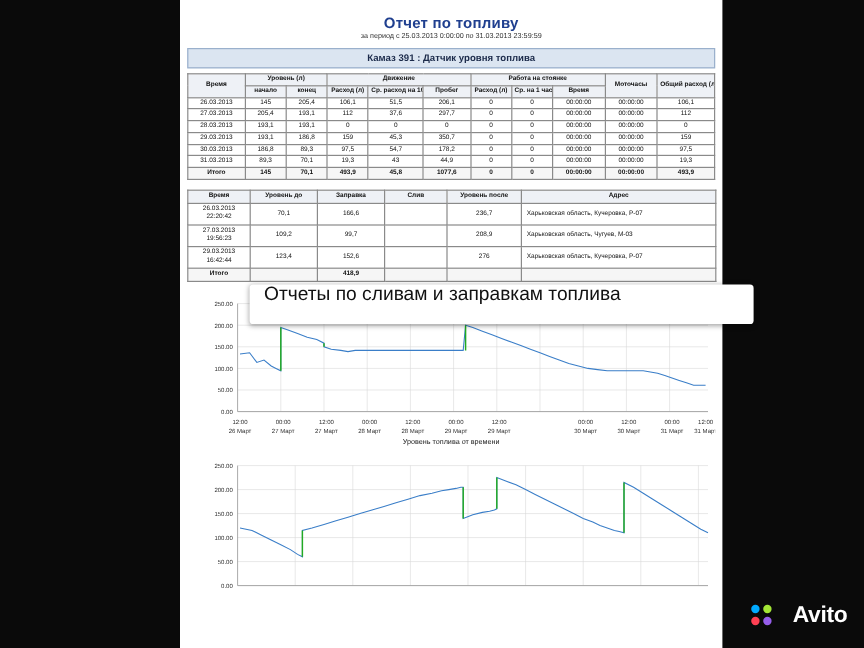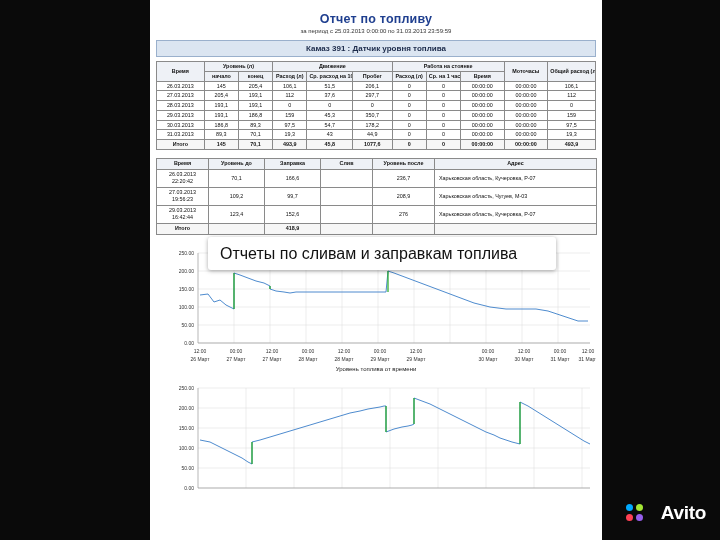--- a/index.html
+++ b/index.html
@@ -45,22 +45,22 @@
   table.grid2 th, table.grid2 td{
     border:1px solid #8a8a8a;padding:1.5px 2px;text-align:center;line-height:1.3;
     overflow:hidden;
   }
   table.grid2 th{background:#eef1f6;font-weight:bold;}
   table.grid2 td.addr{text-align:left;padding-left:4px;}
   table.grid2 tr.total td{font-weight:bold;background:#f6f6f6;}
 
   
   .banner{
-    position:absolute;left:208px;top:237px;width:348px;height:33px;
-    background:#ffffff;border-radius:3px;display:flex;align-items:center;
+    position:absolute;left:208px;top:237px;width:420px;height:33px;
+    background:#ffffff;border-radius:3px;display:flex;align-items:flex-start;
     box-shadow:0 1px 4px rgba(0,0,0,.35);
   }
   .banner span{
     font-size:16px;color:#111;padding-left:12px;white-space:nowrap;
   }
 
   
   .chartwrap{position:relative;margin:10px 6px 0 6px;width:440px;height:125px;}
   .chartwrap.second{height:120px;}
   .chart-svg{display:block;}

